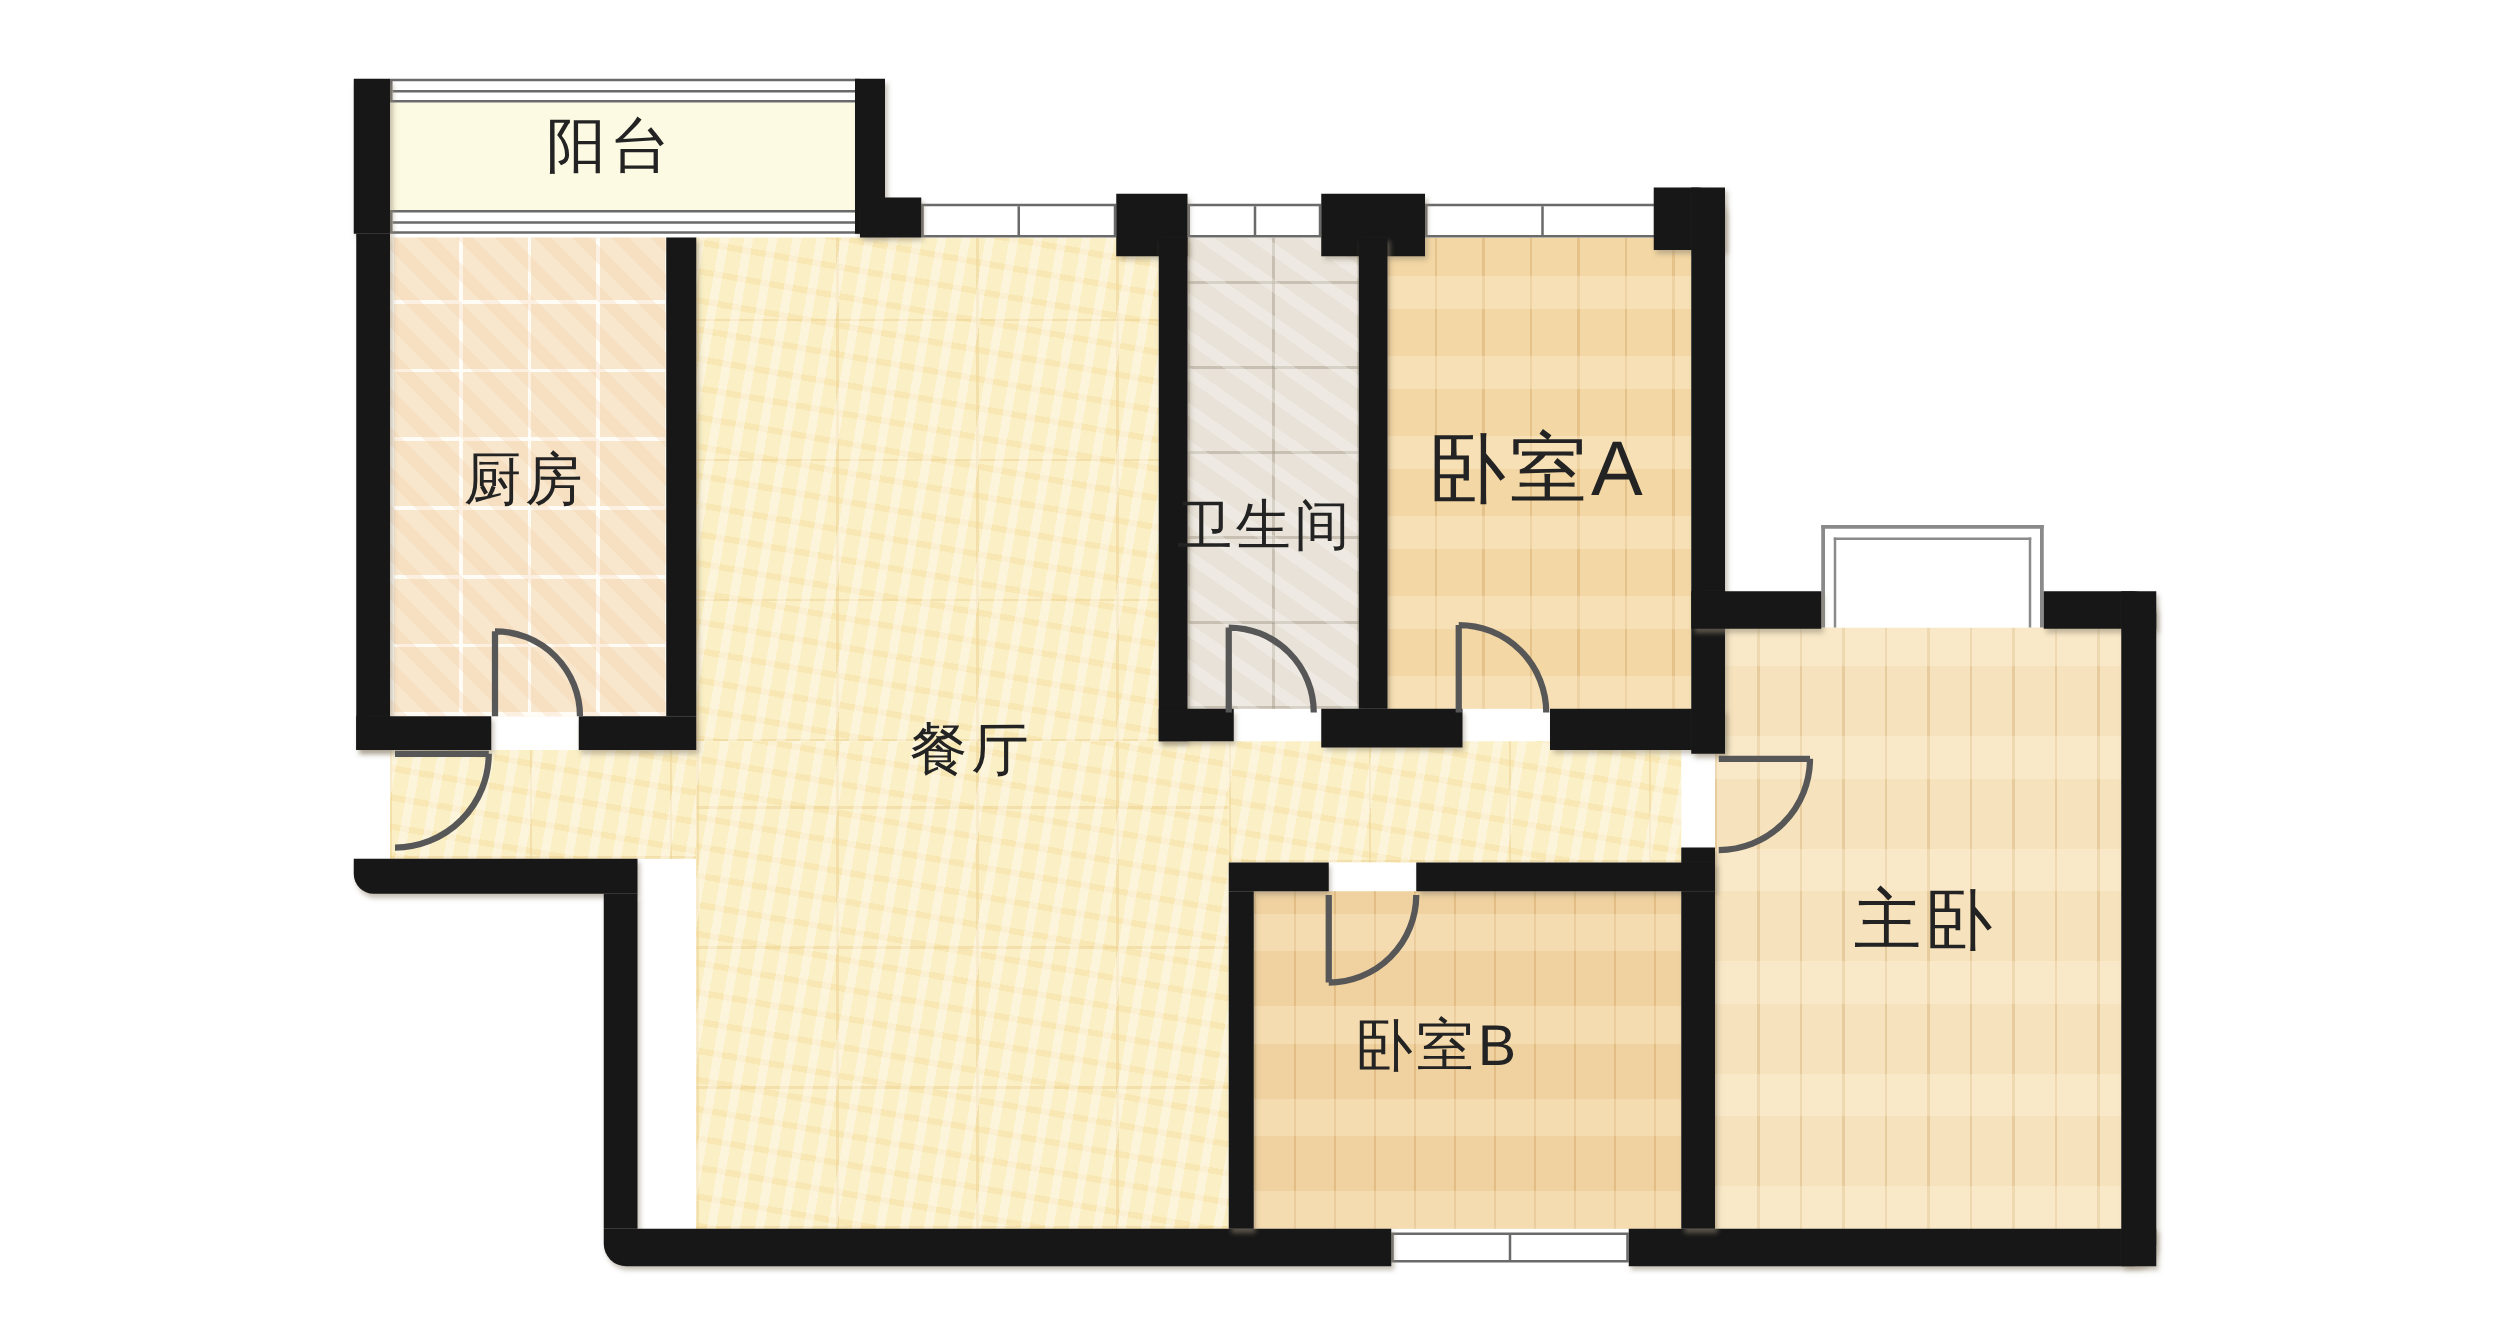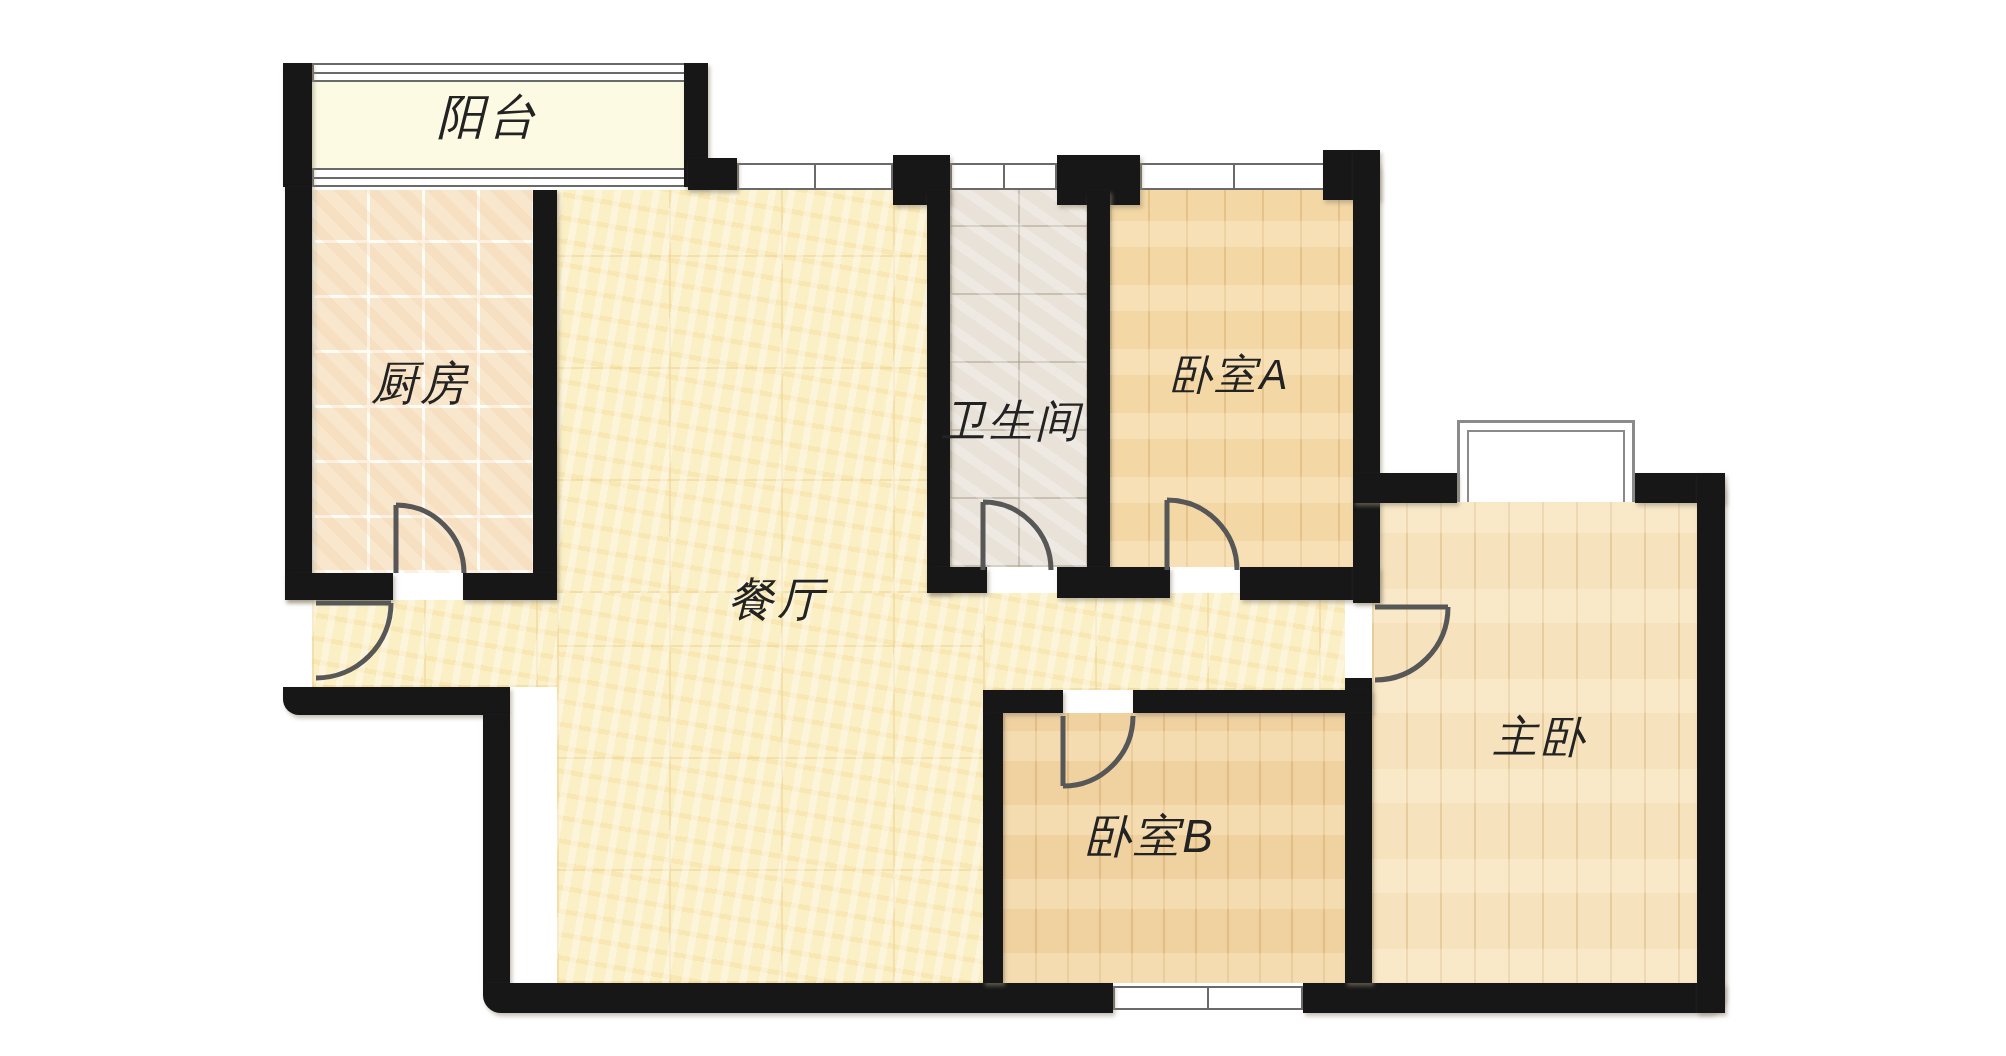--- a/index.html
+++ b/index.html
@@ -88,21 +88,21 @@
   .room-label {
     z-index:50; transform:translate(-50%,-50%);
     color:#232323; font-weight:500; letter-spacing:3px; white-space:nowrap;
   }
 
   .z-floor { z-index:10; } .z-win { z-index:20; } .z-wall { z-index:30; }
 </style>
 </head>
 <body>
 
-<div id="stage" style="width: 2006px; height: 1056px; background: rgb(255, 255, 255); font-style: italic;">
+<div id="stage" style="width: 2006px; height: 1056px; background: rgb(255, 255, 255);">
     <div class="floor z-floor t-balcony" style="left: 312px; top: 82px; width: 376px; height: 86px;"></div>
     <div class="floor z-floor t-tile-warm" style="left: 312px; top: 190px; width: 221px; height: 383px;"></div>
     <div class="floor z-floor t-cream" style="left: 557px; top: 190px; width: 370px; height: 403px;"></div>
     <div class="floor z-floor t-cream" style="left: 557px; top: 593px; width: 426px; height: 390px;"></div>
     <div class="floor z-floor t-cream" style="left: 312px; top: 600px; width: 245px; height: 87px;"></div>
     <div class="floor z-floor t-cream" style="left: 983px; top: 593px; width: 362px; height: 97px;"></div>
     <div class="floor z-floor t-tile-gray" style="left: 950px; top: 190px; width: 137px; height: 377px;"></div>
     <div class="floor z-floor t-plank-a" style="left: 1110px; top: 190px; width: 243px; height: 377px;"></div>
     <div class="floor z-floor t-plank-b" style="left: 1003px; top: 713px; width: 342px; height: 270px;"></div>
     <div class="floor z-floor t-plank-m" style="left: 1372px; top: 500px; width: 325px; height: 483px;"></div>
@@ -146,16 +146,16 @@
       <path d="M 316 603 L 391 603 M 391 603 A 75 75 0 0 1 316 678" style="stroke: rgb(87, 87, 87);"></path>
       <path d="M 983 570 L 983 502 M 983 502 A 68 68 0 0 1 1051 570" style="stroke: rgb(87, 87, 87);"></path>
       <path d="M 1167 570 L 1167 500 M 1167 500 A 70 70 0 0 1 1237 570" style="stroke: rgb(87, 87, 87);"></path>
       <path d="M 1063 716 L 1063 786 M 1063 786 A 70 70 0 0 0 1133 716" style="stroke: rgb(87, 87, 87);"></path>
       <path d="M 1375 607 L 1448 607 M 1448 607 A 73 73 0 0 1 1375 680" style="stroke: rgb(87, 87, 87);"></path>
     </svg>
     <div class="room-label" style="left: 488px; top: 117px; font-size: 48px;">阳台</div>
     <div class="room-label" style="left: 420px; top: 384px; font-size: 46px;">厨房</div>
     <div class="room-label" style="left: 777px; top: 600px; font-size: 46px;">餐厅</div>
     <div class="room-label" style="left: 1012px; top: 380px; font-size: 44px; margin-top: 41px;">卫生间</div>
-    <div class="room-label" style="left: 1230px; top: 375px; font-size: 42px;">卧室A</div>
+    <div class="room-label" style="left: 1230px; top: 375px; font-size: 62px;">卧室A</div>
     <div class="room-label" style="left: 1150px; top: 837px; font-size: 46px;">卧室B</div>
-    <div class="room-label" style="left: 1540px; top: 737px; font-size: 44px;">主卧</div>
+    <div class="room-label" style="left: 1540px; top: 737px; font-size: 54px;">主卧</div>
   </div>
 
 </body></html>

